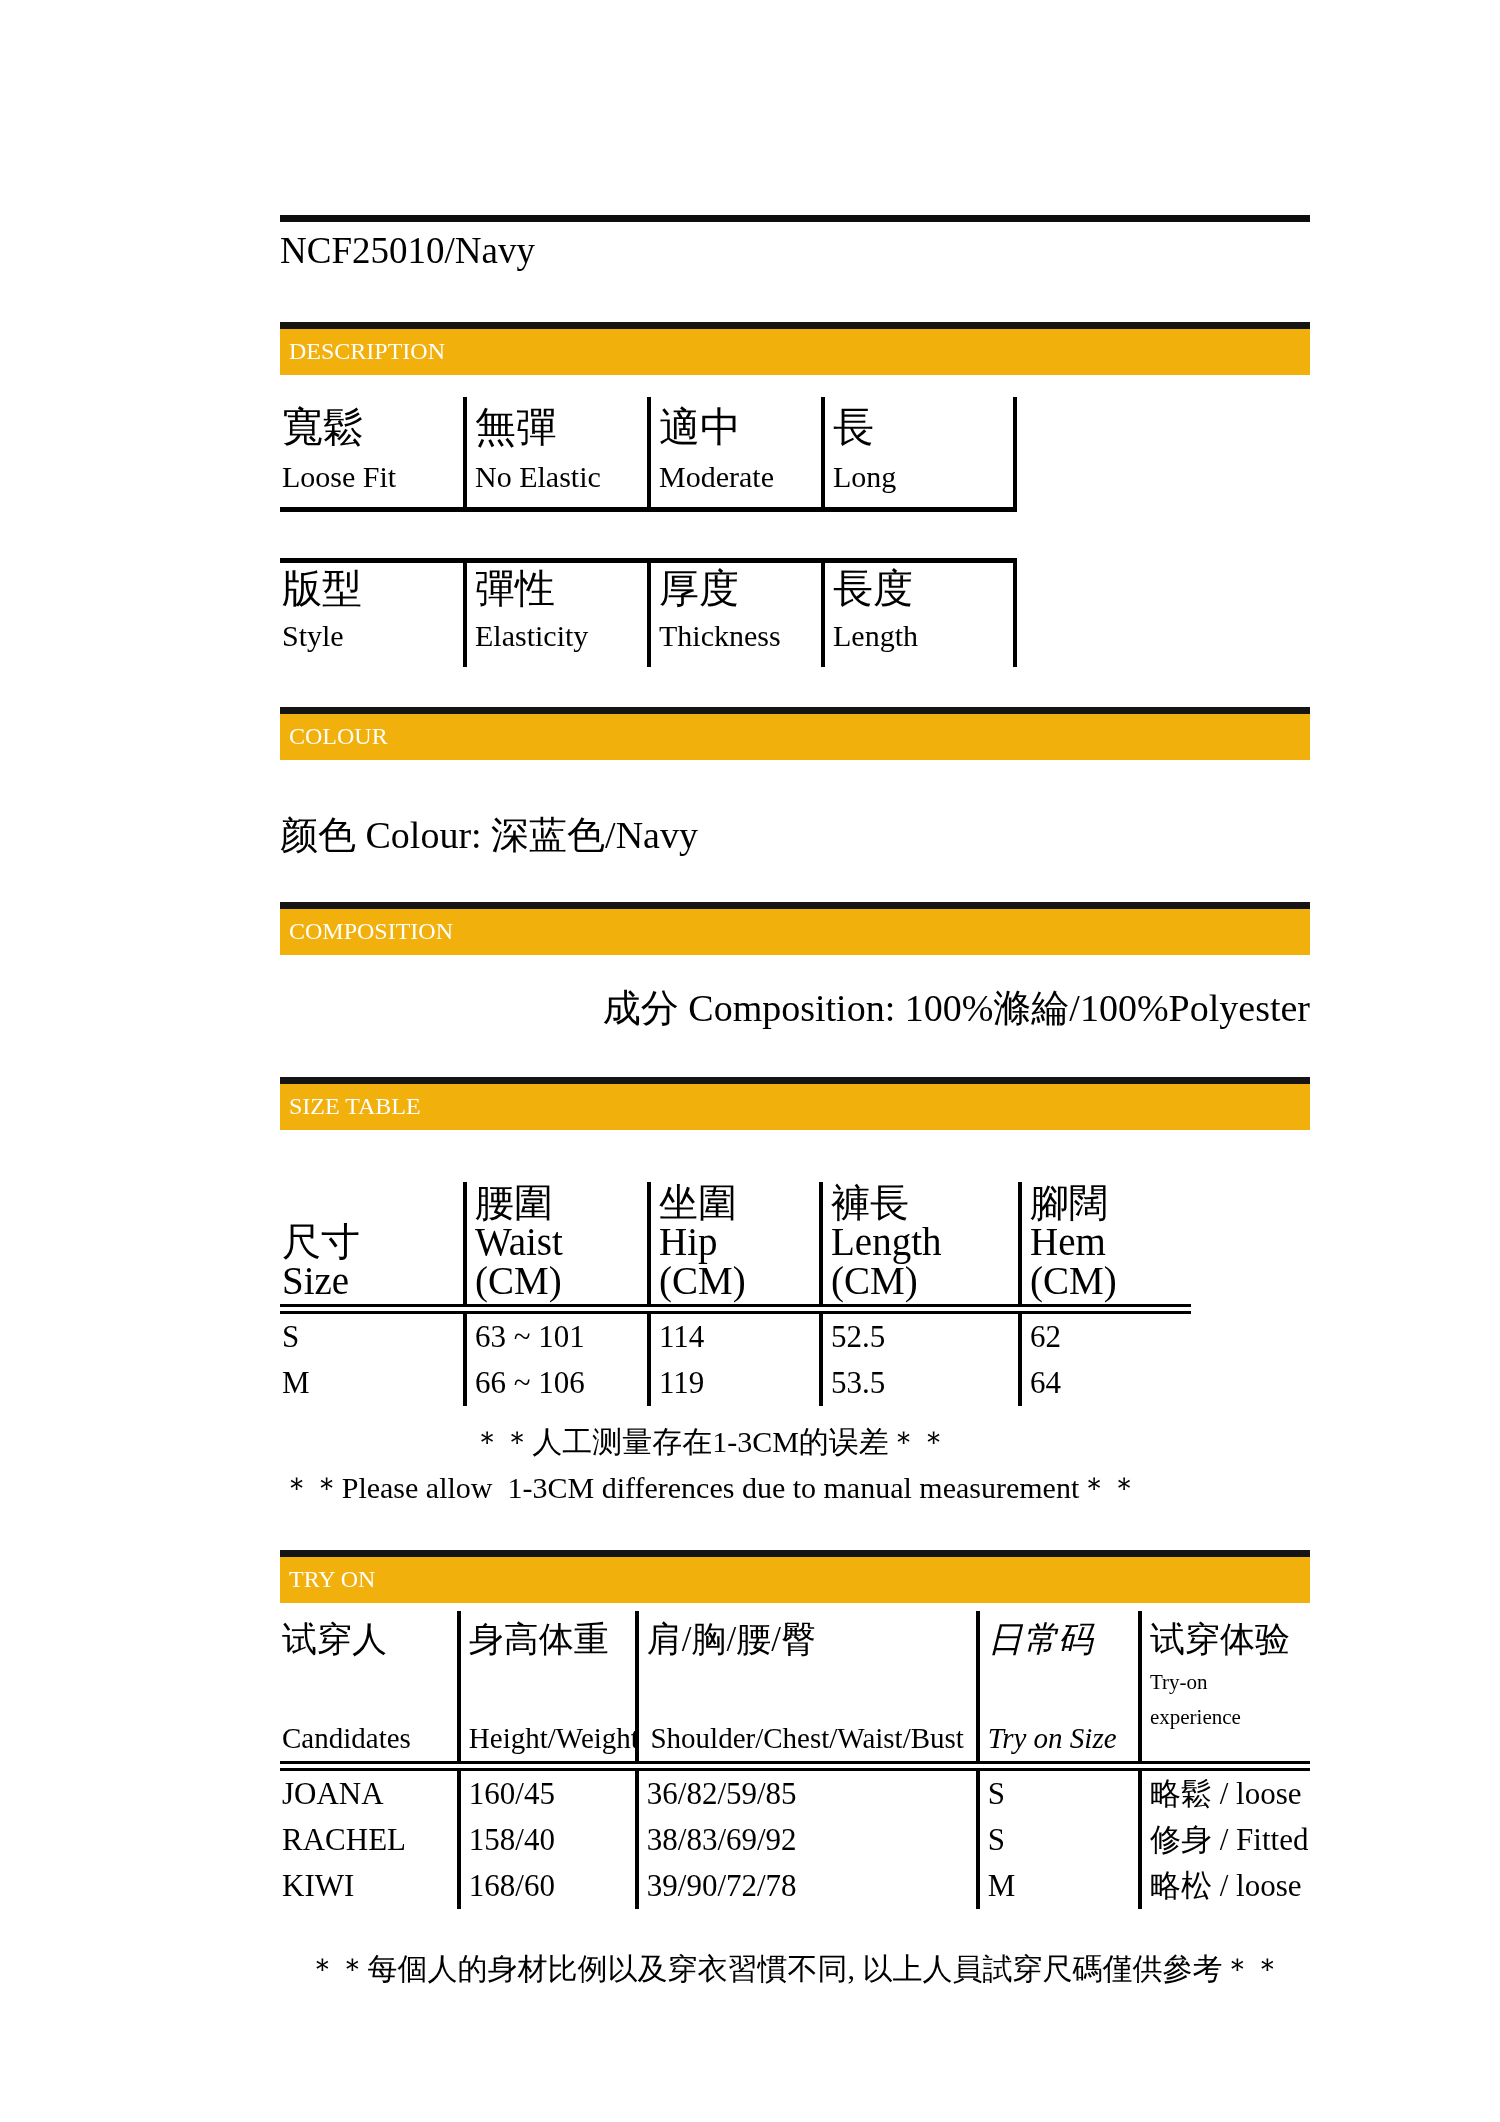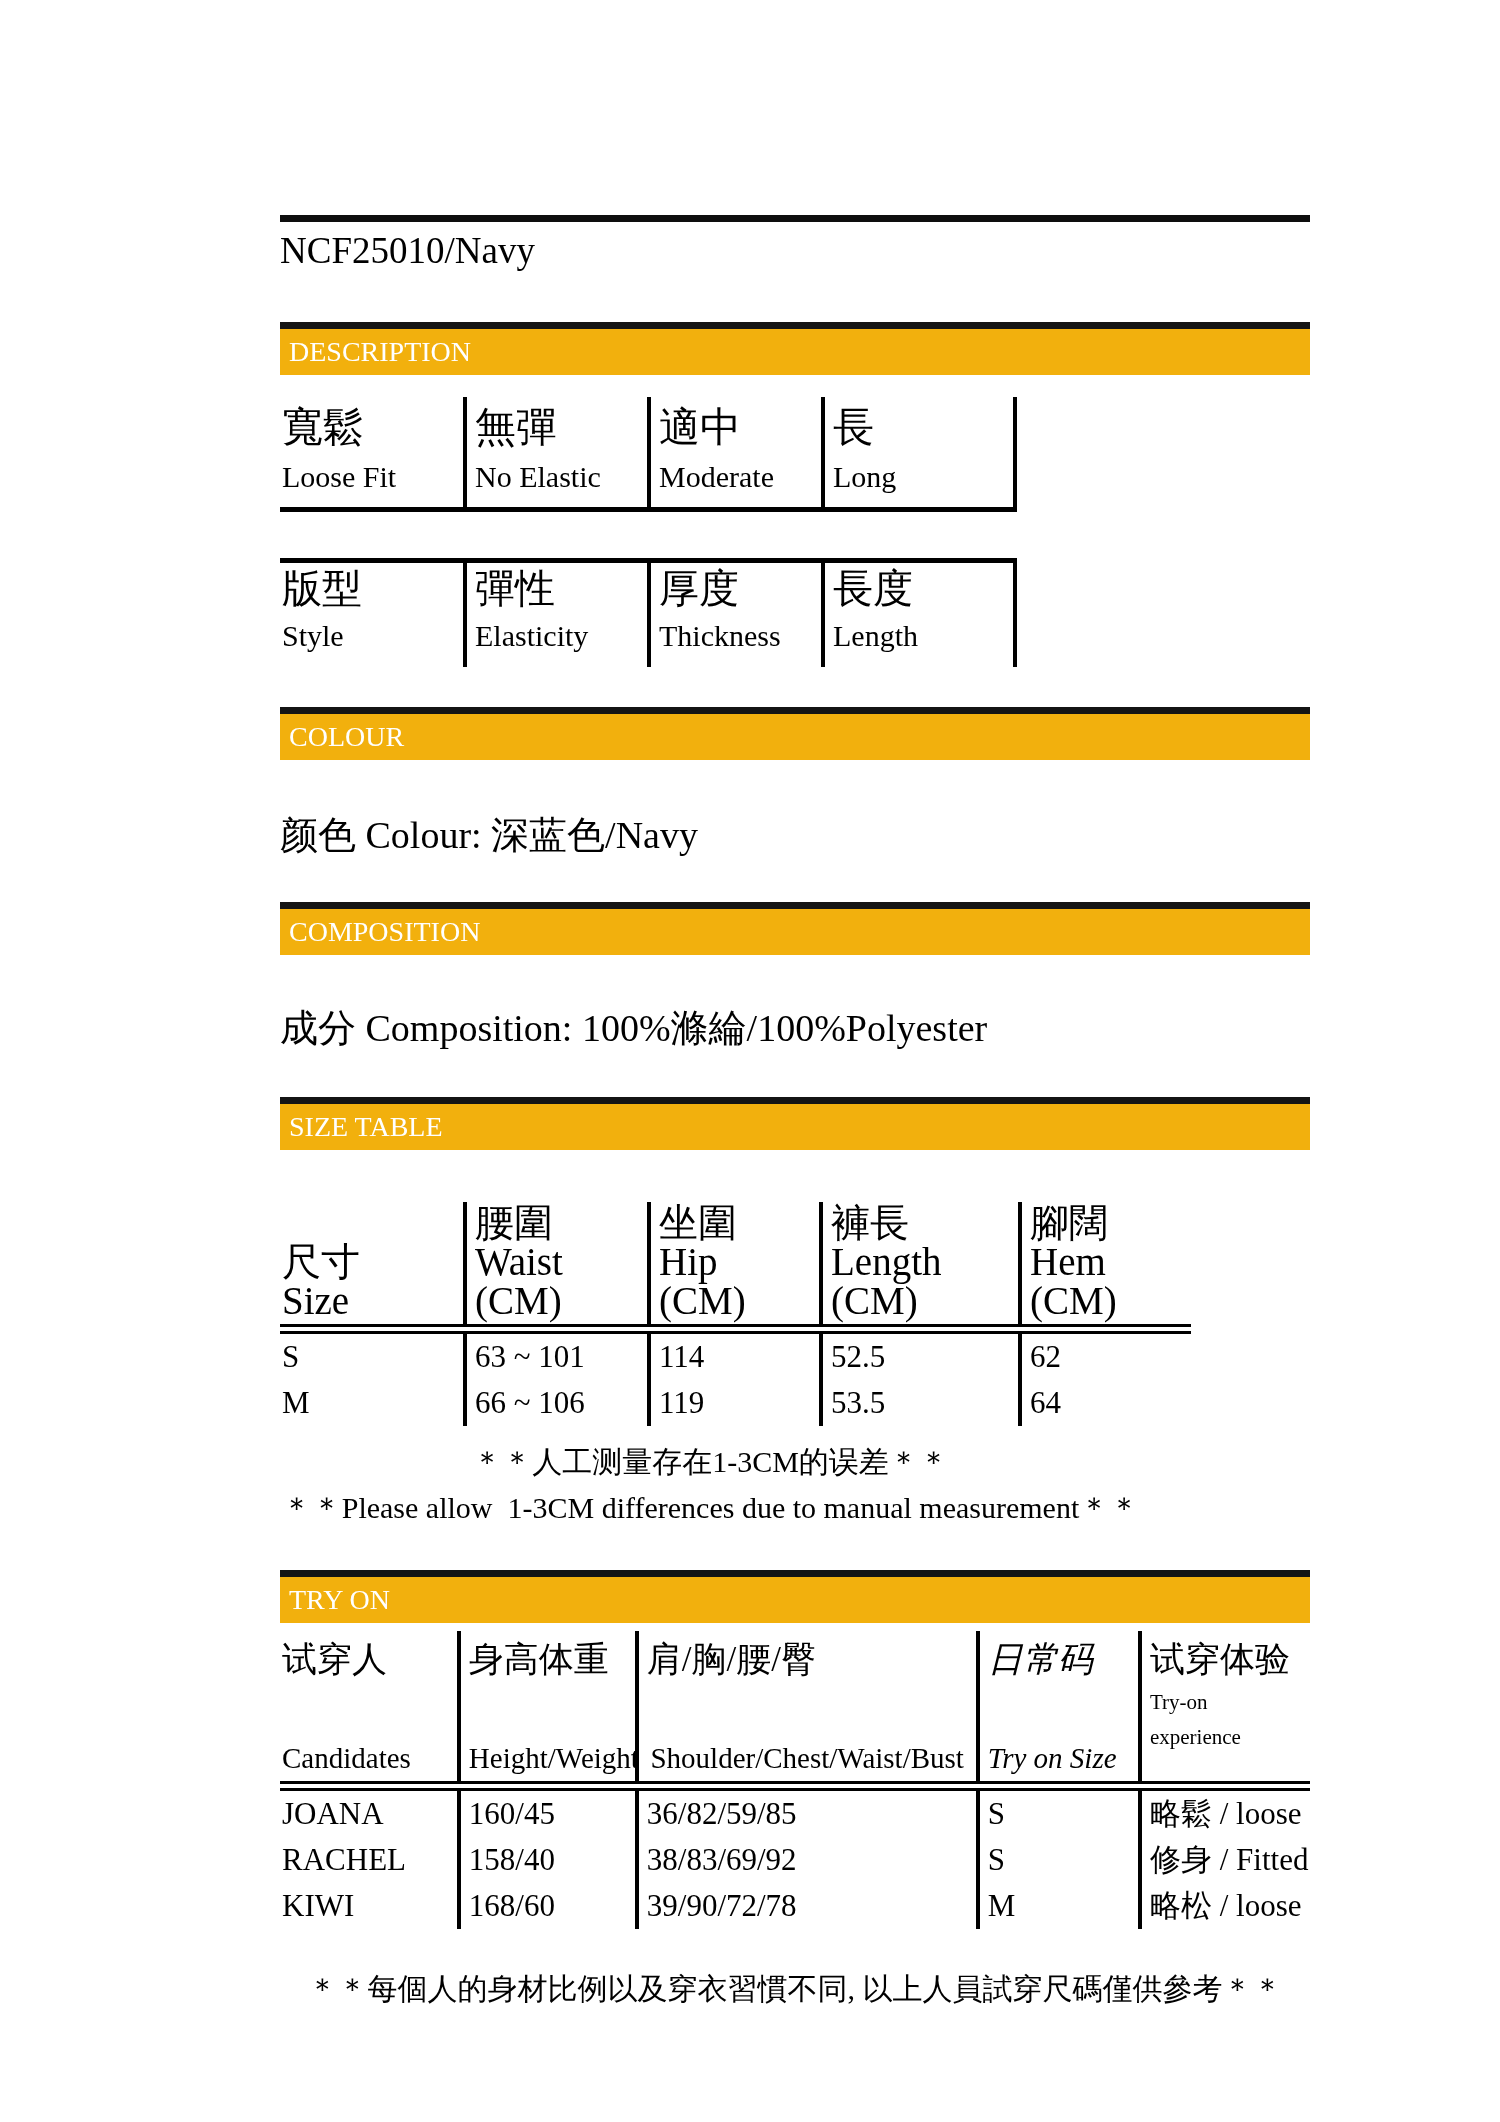--- a/index.html
+++ b/index.html
@@ -8,21 +8,21 @@
     font-family:"Liberation Serif","DejaVu Serif",serif;
     position:relative; overflow:hidden;
   }
   .doc { position:absolute; left:280px; top:0; width:1030px; }
 
   .top-rule { margin-top:215px; height:7px; background:#0e0e0e; }
   .title { font-size:37px; line-height:46px; margin-top:6px; }
 
   .banner {
     border-top:7px solid #141414; background:#F2B00D; color:#ffffff;
-    font-size:28px; height:46px; line-height:45px; padding-left:9px;
+    font-size:24px; height:46px; line-height:45px; padding-left:9px;
   }
   .mt-desc { margin-top:48px; }
   .mt-colour { margin-top:40px; }
   .mt-comp { margin-top:42px; }
   .mt-size { margin-top:44px; }
   .mt-tryon { margin-top:42px; }
 
   table { border-collapse:collapse; table-layout:fixed; }
   td { padding:0; vertical-align:top; }
 
@@ -32,21 +32,21 @@
   .fit-table td:first-child, .attr-table td:first-child { border-left:none; padding-left:2px; }
   .fit-table td:last-child, .attr-table td:last-child { border-right:4px solid #000; }
   .c1 { width:181px; } .c2 { width:172px; } .c3 { width:162px; } .c4 { width:180px; }
   .fit-zh { font-size:41px; line-height:56px; }
   .fit-en { font-size:30px; line-height:44px; }
   .attr-table { margin-top:46px; border-top:5px solid #000; }
   .attr-zh { font-size:40px; line-height:48px; }
   .attr-en { font-size:30px; line-height:46px; }
 
   .text-line { font-size:38px; line-height:50px; margin-top:50px; }
-  .mt-comp-line { margin-top:48px; }
+  .mt-comp-line { margin-top:28px;text-align:right; }
 
   
   .size-table { margin-top:52px; }
   .size-table td { border-left:4px solid #000; padding-left:8px; }
   .size-table td:first-child { border-left:none; padding-left:2px; }
   .s1 { width:181px; } .s2 { width:172px; } .s3 { width:160px; } .s4 { width:187px; } .s5 { width:161px; }
   .size-table thead td { height:118px; vertical-align:bottom; font-size:39px; line-height:39px; border-bottom:10px double #000; padding-bottom:4px; }
   .size-table tbody td { height:46px; font-size:31px; line-height:46px; }
 
   .size-note-wrap { width:861px; text-align:center; }

